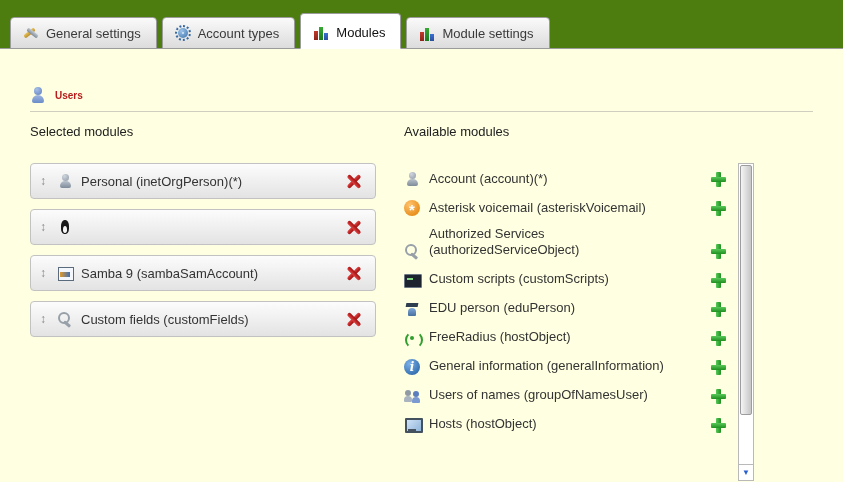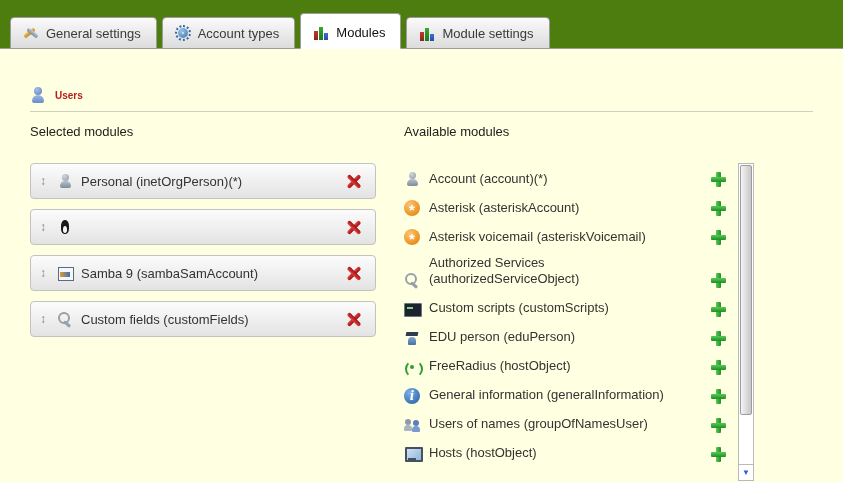--- a/index.html
+++ b/index.html
@@ -208,25 +208,20 @@
 
         <div class="right-body">
           <div class="avail-list">
 
             <div class="avail-row">
               <span class="mini-icon i-person"></span>
               <span class="row-label">Account (account)(*)</span>
               <span class="plus-icon"></span>
             </div>
 
-            <div class="avail-row">
-              <span class="mini-icon i-asterisk"></span>
-              <span class="row-label">Asterisk (asteriskAccount)</span>
-              <span class="plus-icon"></span>
-            </div>
 
             <div class="avail-row">
               <span class="mini-icon i-asterisk"></span>
               <span class="row-label">Asterisk voicemail (asteriskVoicemail)</span>
               <span class="plus-icon"></span>
             </div>
 
             <div class="avail-row">
               <span class="mini-icon i-keys"></span>
               <span class="row-label">Authorized Services (authorizedServiceObject)</span>

